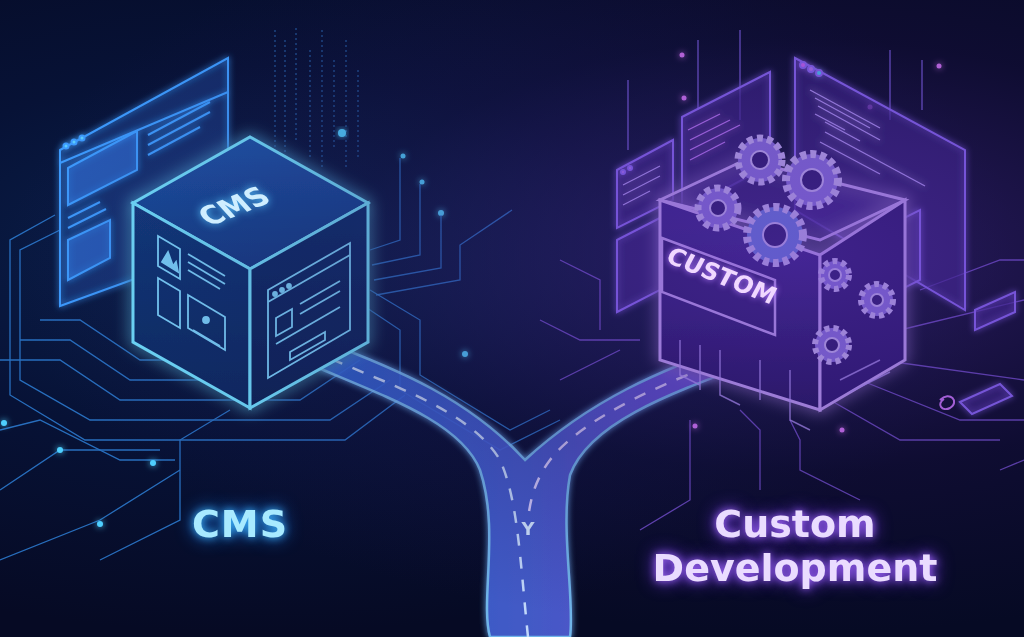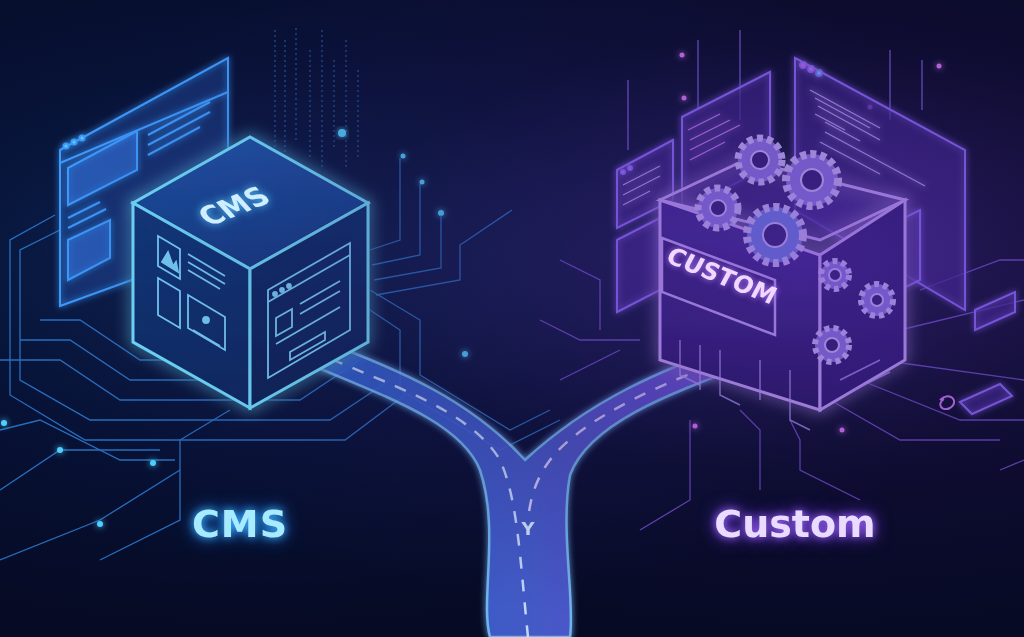--- a/index.html
+++ b/index.html
@@ -276,14 +276,15 @@
   </g>
   <path d="M940 400 C950 390 960 402 950 408 C942 412 936 404 944 399" stroke="#d07bff" stroke-width="2" fill="none"></path>
 </svg>
 
   <div class="cube-text cube-cms">CMS</div>
   <div class="cube-text cube-custom">CUSTOM</div>
 
   <div class="label cms-label">CMS</div>
   <div class="label custom-label">
     <div>Custom</div>
+    <div>Development</div>
   </div>
 </div>
 
 </body></html>

